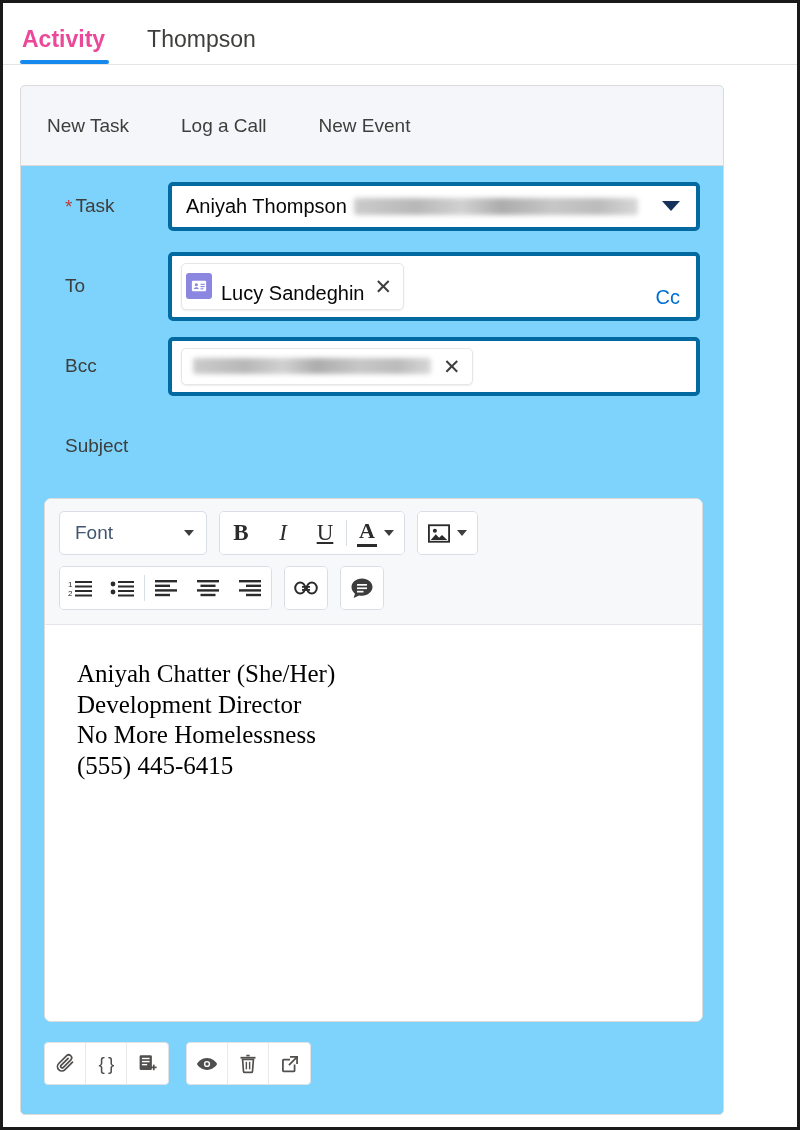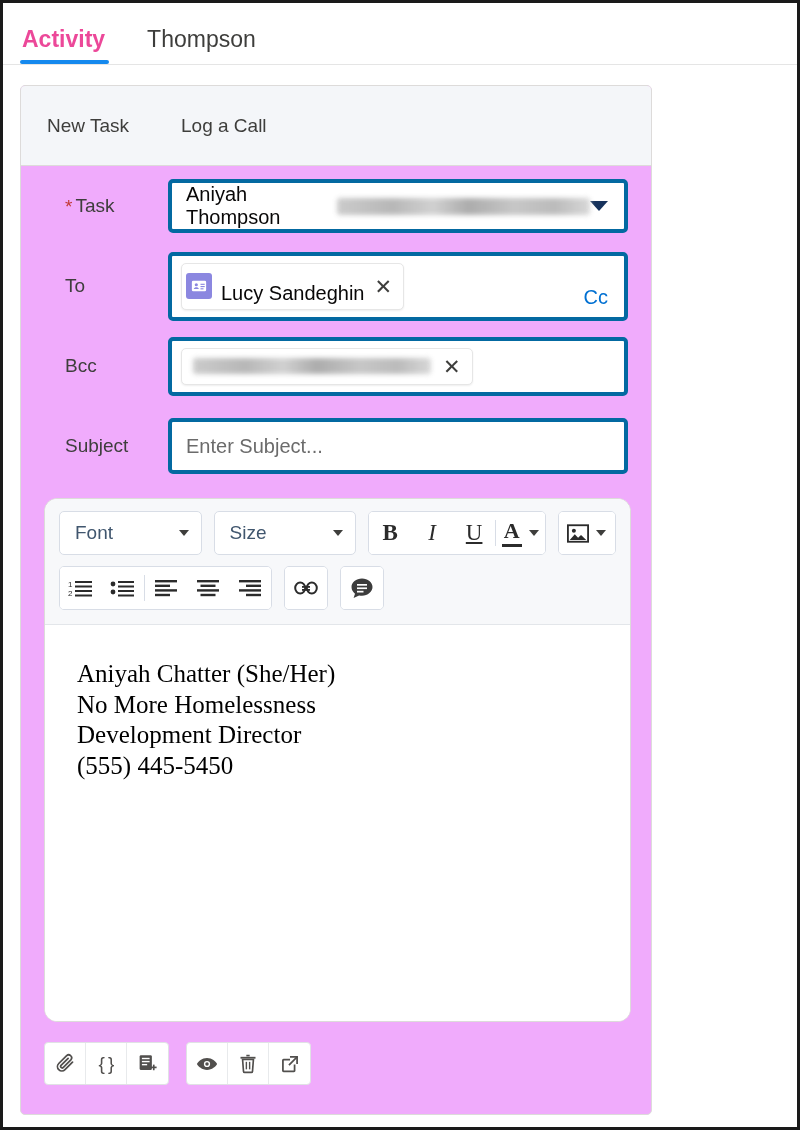--- a/index.html
+++ b/index.html
@@ -53,25 +53,25 @@
     background: #1589ee;
     border-radius: 2px;
   }
   .toplevel-tab.inactive { margin-left: 20px; color: #3e3e3c; }
 
   
   .composer-panel {
     position: absolute;
     left: 17px;
     top: 82px;
-    width: 632px;
+    width: 704px;
     height: 1030px;
     border: 1px solid #dddbda;
     border-radius: 5px;
-    background: #f0abfc;
+    background: #7dd3fc;
     overflow: hidden;
   }
 
   
   .action-tabbar {
     display: flex;
     align-items: stretch;
     height: 80px;
     background: #f4f6f9;
     border-bottom: 1px solid #dddbda;
@@ -194,21 +194,21 @@
   .bcc-box { padding: 7px 16px 7px 9px; }
   .chip.plain { padding: 7px 11px 7px 11px; gap: 11px; }
 
   
   .placeholder { color: #6b6b6b; font-size: 20px; }
 
   
   .editor-wrap {
     margin: 12px 20px 0 23px;
     border: 1px solid #dddbda;
-    border-radius: 13px;
+    border-radius: 7px;
     overflow: hidden;
     background: #ffffff;
   }
   .editor-toolbar {
     background: #f7f8fa;
     border-bottom: 1px solid #e3e6ea;
     padding: 12px 14px 14px 14px;
   }
   .toolbar-row { display: flex; align-items: center; gap: 12px; }
   .toolbar-row + .toolbar-row { margin-top: 11px; }
@@ -325,20 +325,23 @@
   </div>
 
   <div class="composer-panel">
 
     <div class="action-tabbar">
       <div class="action-tab first">
         <span>New Task</span>
       </div>
       <div class="action-tab">
         <span>Log a Call</span>
+      </div>
+      <div class="action-tab">
+        <span>New Event</span>
       </div>
     </div>
 
     <div class="form-area">
 
       <div class="form-row">
         <div class="field-label">
           <span class="req-star">*</span>
           <span>Task</span>
         </div>
@@ -389,40 +392,31 @@
               <span class="chip-remove">✕</span>
             </span>
           </div>
         </div>
       </div>
 
       <div class="form-row">
         <div class="field-label">
           <span>Subject</span>
         </div>
-        <div class="field-control">
-          <div class="input-box tall">
-            <span class="placeholder">Enter Subject...</span>
-          </div>
-        </div>
       </div>
 
     </div>
 
     <div class="editor-wrap">
 
       <div class="editor-toolbar">
 
         <div class="toolbar-row">
           <div class="select-btn">
             <span>Font</span>
-            <span class="mini-caret"></span>
-          </div>
-          <div class="select-btn">
-            <span>Size</span>
             <span class="mini-caret"></span>
           </div>
 
           <div class="btn-group">
             <div class="tb-btn">
               <span class="bold-g">B</span>
             </div>
             <div class="tb-btn">
               <span class="ital-g">I</span>
             </div>
@@ -537,23 +531,23 @@
               </span>
             </div>
           </div>
         </div>
 
       </div>
 
       <div class="editor-body">
         <div class="signature">
           <div>Aniyah Chatter (She/Her)</div>
+          <div>Development Director</div>
           <div>No More Homelessness</div>
-          <div>Development Director</div>
-          <div>(555) 445-5450</div>
+          <div>(555) 445-6415</div>
         </div>
       </div>
     </div>
 
     <div class="footer-bar">
       <div class="footer-group">
         <div class="footer-btn">
           <span>
             <svg width="21" height="21" viewBox="0 0 24 24" fill="none" stroke="#514f4d" stroke-width="2" stroke-linecap="round">
               <path d="M20 10.5l-8.6 8.6a5 5 0 0 1-7.1-7.1l9-9a3.4 3.4 0 0 1 4.8 4.8l-8.8 8.8a1.7 1.7 0 0 1-2.4-2.4l8.1-8.1"></path>

